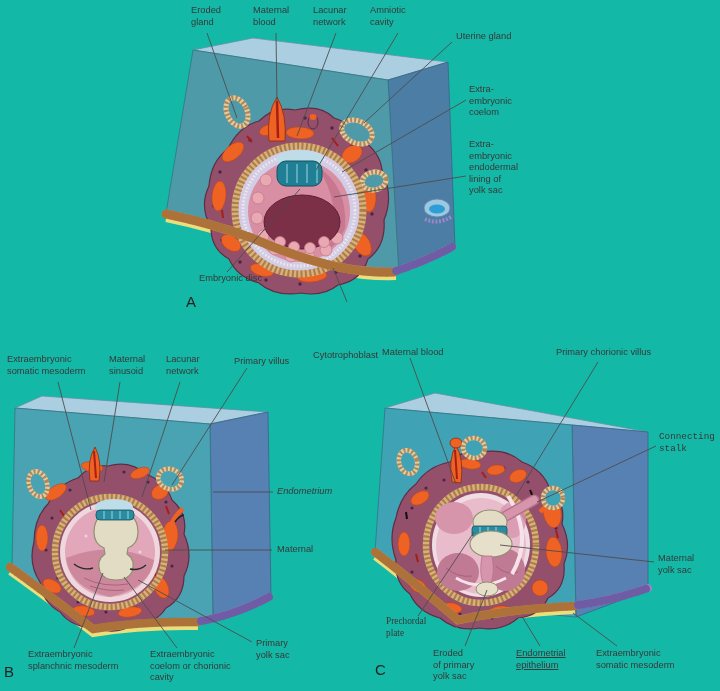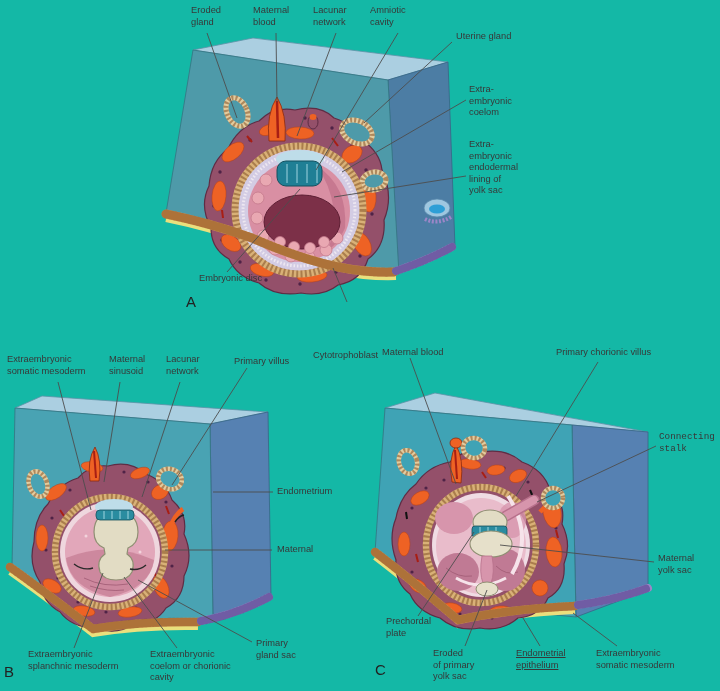--- a/index.html
+++ b/index.html
@@ -367,37 +367,37 @@
       <div class="fig-label" style="left: 199px; top: 273px;">Embryonic disc</div>
       <div class="fig-label" style="left: 313px; top: 302px; margin-top: 48px;">Cytotrophoblast</div>
       <div class="panel-letter" style="left: 186px; top: 293px;">A</div>
       <div class="fig-label" style="left: 7px; top: 354px;">Extraembryonic
 somatic mesoderm</div>
       <div class="fig-label" style="left: 109px; top: 354px;">Maternal
 sinusoid</div>
       <div class="fig-label" style="left: 166px; top: 354px;">Lacunar
 network</div>
       <div class="fig-label" style="left: 234px; top: 356px;">Primary villus</div>
-      <div class="fig-label" style="left: 277px; top: 486px;">Endometrium</div>
+      <div class="fig-label" style="left: 277px; top: 486px; font-style: italic;">Endometrium</div>
       <div class="fig-label" style="left: 277px; top: 544px;">Maternal</div>
       <div class="fig-label" style="left: 28px; top: 649px;">Extraembryonic
 splanchnic mesoderm</div>
       <div class="fig-label" style="left: 150px; top: 649px;">Extraembryonic
 coelom or chorionic
 cavity</div>
       <div class="fig-label" style="left: 256px; top: 638px;">Primary
-gland sac</div>
+yolk sac</div>
       <div class="panel-letter" style="left: 4px; top: 663px;">B</div>
       <div class="fig-label" style="left: 382px; top: 347px;">Maternal blood</div>
       <div class="fig-label" style="left: 556px; top: 347px;">Primary chorionic villus</div>
       <div class="fig-label" style="left: 659px; top: 431px; font-family: Liberation Mono, monospace;">Connecting
 stalk</div>
       <div class="fig-label" style="left: 658px; top: 553px;">Maternal
 yolk sac</div>
-      <div class="fig-label" style="left: 386px; top: 616px;">Prechordal
+      <div class="fig-label" style="left: 386px; top: 616px; font-family: Liberation Serif, serif;">Prechordal
 plate</div>
       <div class="fig-label" style="left: 433px; top: 648px;">Eroded
 of primary
 yolk sac</div>
       <div class="fig-label" style="left: 516px; top: 648px; text-decoration: underline;">Endometrial
 epithelium</div>
       <div class="fig-label" style="left: 596px; top: 648px;">Extraembryonic
 somatic mesoderm</div>
       <div class="panel-letter" style="left: 375px; top: 661px;">C</div>
     </div>

